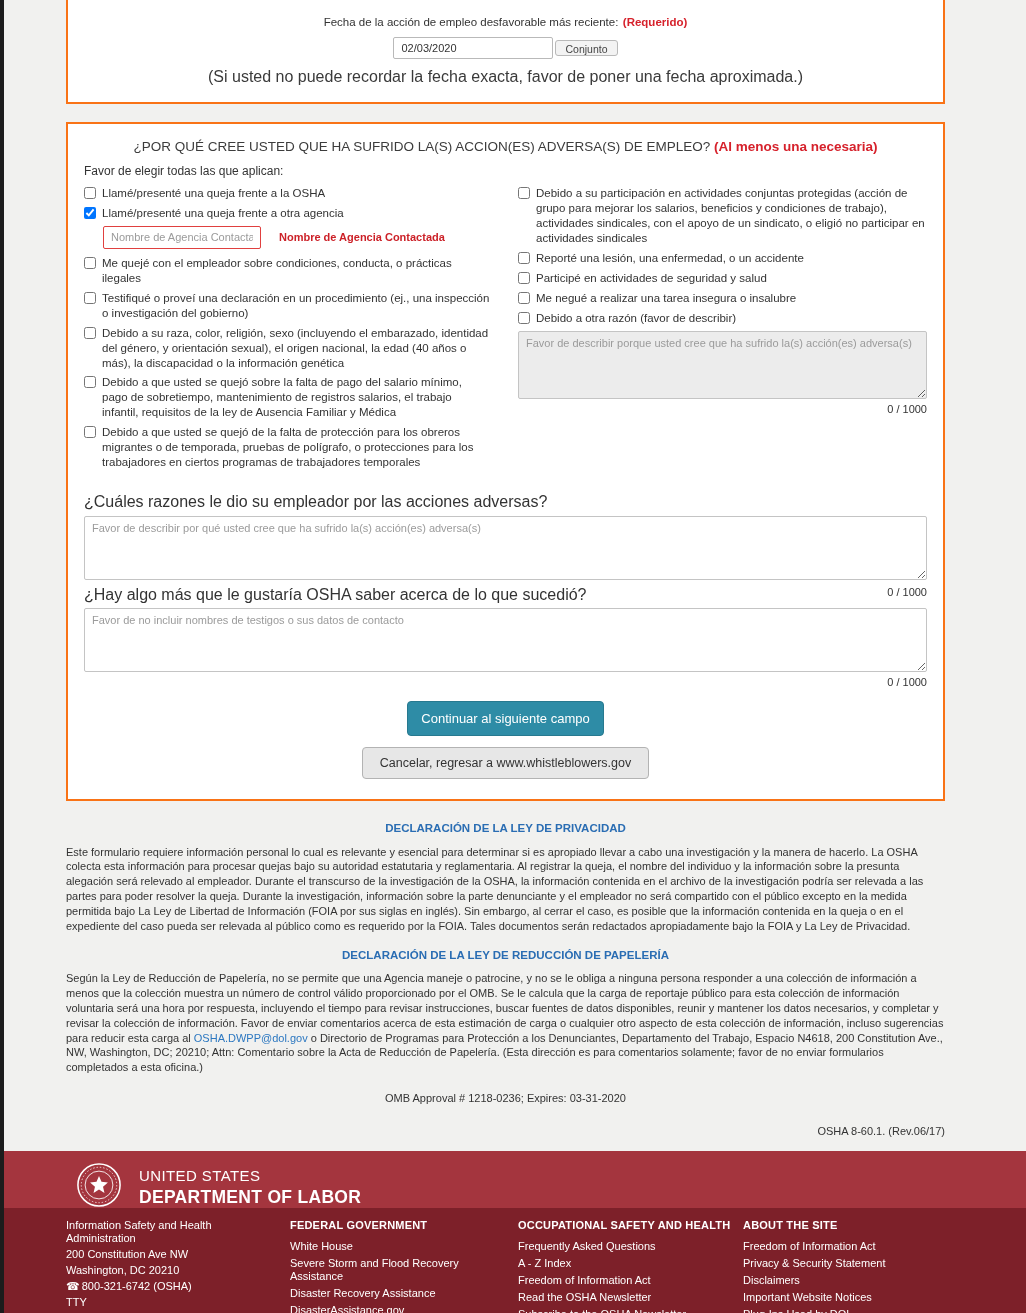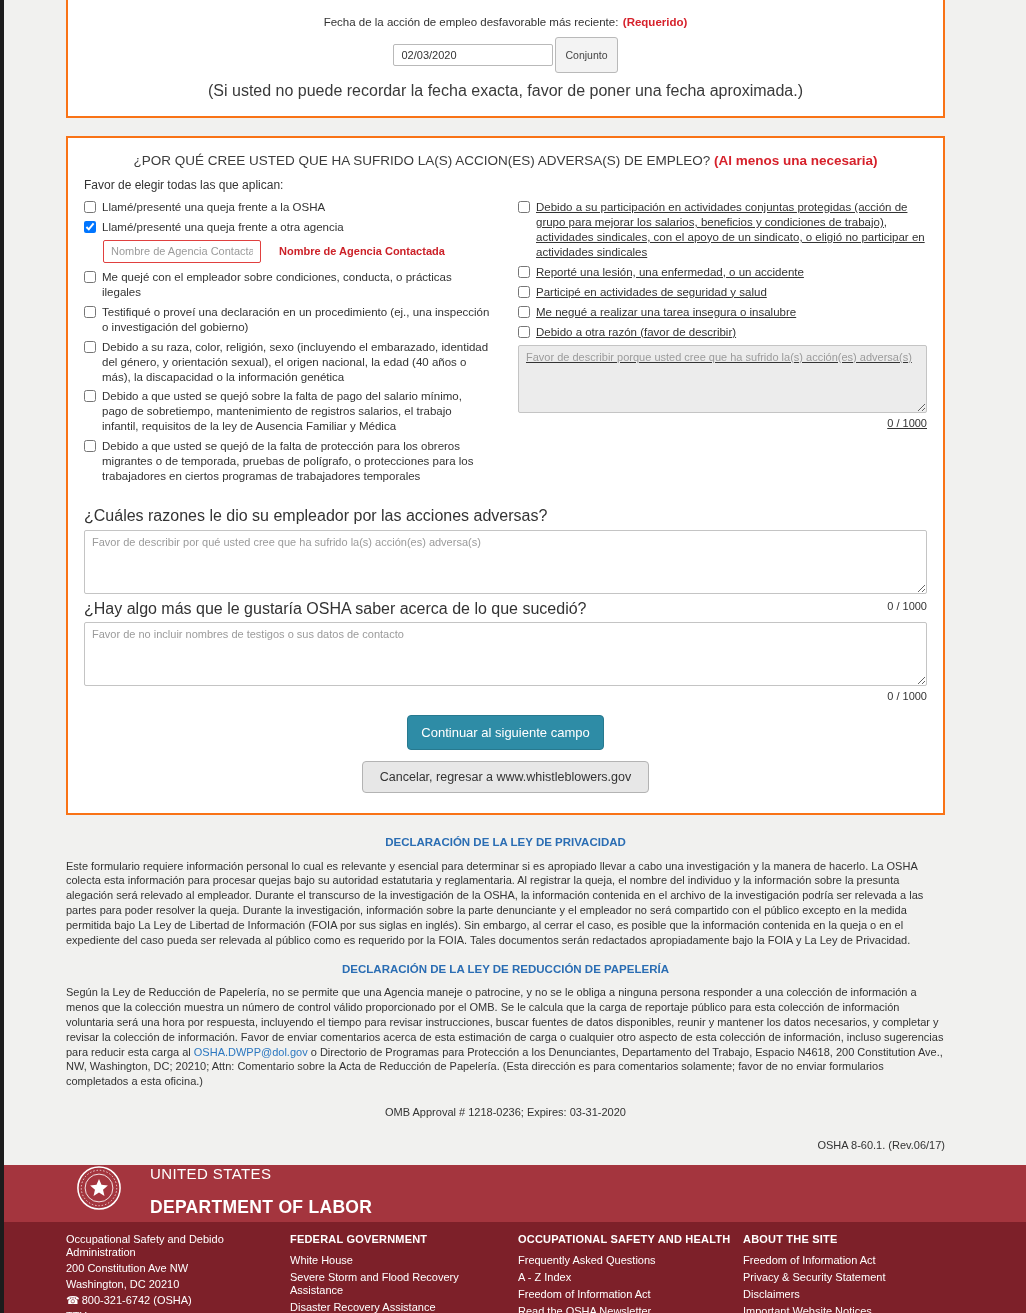--- a/index.html
+++ b/index.html
@@ -11,29 +11,29 @@
   }
   .left-edge { position: absolute; left: 0; top: 0; width: 4px; height: 100%; background: #1c1c1c; z-index: 10; }
   .content { width: 879px; margin-left: 66px; flex: 0 0 auto; }
 
   .panel { background: #fff; border: 2px solid #f97316; }
   .panel-date { border-top: none; padding: 12px 16px 16px; text-align: center; }
   .date-label { font-size: 11.5px; color: #333; }
   .req { color: #d6212b; font-weight: bold; text-align: right; }
   .date-row { margin-top: 7px; display: flex; justify-content: center; align-items: center; gap: 2px; }
   .date-input { width: 160px; height: 22px; border: 1px solid #b9b9b9; border-radius: 2px; padding: 2px 7px; font-size: 11px; color: #333; font-family: inherit; }
-  .btn-conjunto { height: 36px; padding: 2px 9px; font-size: 10.5px; background: #f3f3f3; border: 1px solid #b9b9b9; border-radius: 3px; color: #444; font-family: inherit; cursor: pointer; }
+  .btn-conjunto { height: 16px; padding: 2px 9px; font-size: 10.5px; background: #f3f3f3; border: 1px solid #b9b9b9; border-radius: 3px; color: #444; font-family: inherit; cursor: pointer; }
   .date-hint { margin-top: 9px; font-size: 16px; color: #3a3a3a; }
 
   .panel-main { margin-top: 18px; padding: 15px 16px 20px; }
   .main-title { text-align: center; font-size: 13.5px; font-weight: normal; color: #3c3c3c; }
   .instruction { margin-top: 10px; font-size: 12px; }
   .cols { margin-top: 8px; display: flex; gap: 28px; }
   .col-left { width: 406px; flex: none; }
-  .col-right { flex: 1; min-width: 0; text-decoration: underline; }
+  .col-right { flex: 1; min-width: 0; }
   .chk { display: flex; align-items: flex-start; gap: 6px; margin-bottom: 5px; font-size: 11.5px; line-height: 1.3; color: #333; }
   .chk input { width: 12px; height: 12px; margin-top: 1px; flex: none; }
   .agency-row { margin: 1px 0 7px 19px; display: flex; align-items: center; gap: 18px; }
   .agency-input { width: 158px; height: 23px; border: 1px solid #e0403f; border-radius: 2px; padding: 2px 7px; font-size: 11px; font-family: inherit; color: #333; }
   .agency-error { font-size: 11px; font-weight: bold; color: #cc2128; }
 
   .ta { display: block; width: 100%; border: 1px solid #c4c4c4; border-radius: 2px; padding: 5px 7px; font-size: 11px; font-family: inherit; color: #333; }
   .ta::placeholder, .agency-input::placeholder, .date-input::placeholder { color: #9b9b9b; }
   .ta-other { height: 68px; background: #ececec; margin-top: 3px; }
   .counter { font-size: 11px; text-align: right; margin-top: 4px; color: #333; }
@@ -50,24 +50,24 @@
   .btn-cancel { margin-top: 11px; background: #e7e7e7; border: 1px solid #b3b3b3; color: #333; font-size: 12.5px; padding: 8px 17px; border-radius: 4px; font-family: inherit; cursor: pointer; }
 
   .legal { margin-top: 20px; font-size: 11px; line-height: 1.35; }
   .legal-title { text-align: center; font-weight: bold; font-size: 11.5px; color: #2a6db3; margin: 14px 0 8px; }
   .legal p { color: #333; }
   .legal a { color: #2b77c0; text-decoration: none; }
   .omb { text-align: center; margin-top: 16px; font-size: 11px; }
   .form-no { text-align: right; margin-top: 18px; margin-bottom: 12px; font-size: 11px; }
 
   footer { margin-top: auto; flex: 0 0 auto; }
-  .footer-top { background: #a4353e; height: 57px; display: flex; align-items: flex-start; padding-left: 76px; gap: 28px; }
+  .footer-top { background: #a4353e; height: 57px; display: flex; align-items: flex-end; padding-left: 76px; gap: 17px; }
   .seal { width: 46px; height: 46px; flex: none; }
   .agy .l1 { color: #fff; font-size: 15px; letter-spacing: .4px; }
-  .agy .l2 { color: #fff; font-size: 17.5px; font-weight: bold; letter-spacing: .3px; margin-top: 15px; }
+  .agy .l2 { color: #fff; font-size: 17.5px; font-weight: bold; letter-spacing: .3px; margin-top: 3px; }
   .footer-main { background: #7d2029; display: flex; padding: 11px 30px 18px 66px; }
   .f-col { font-size: 11px; color: #fff; }
   .f-col ul { list-style: none; }
   .f-c1 { width: 224px; }
   .f-c2 { width: 228px; }
   .f-c3 { width: 225px; }
   .f-c1 li { line-height: 1.18; margin-bottom: 3px; max-width: 185px; }
   .f-text { line-height: 1.18; margin-bottom: 3px; }
   .f-head { font-weight: bold; margin-bottom: 9px; font-size: 11px; letter-spacing: .2px; }
   .f-link { color: #fff; text-decoration: none; display: inline-block; line-height: 1.18; margin-bottom: 4px; max-width: 190px; cursor: pointer; }
@@ -206,21 +206,21 @@
       <div class="agy">
         <div class="l1">UNITED STATES</div>
         <div class="l2">DEPARTMENT OF LABOR</div>
       </div>
     </div>
 
     <div class="footer-main">
       <div class="f-col f-c1">
         <ul>
 
-        <li>Occupational Safety and Debido Administration</li>
+        <li>Information Safety and Health Administration</li>
             <li>200 Constitution Ave NW</li>
             <li>Washington, DC 20210</li>
           </ul>
         <div class="f-text">
           <span class="phone-icon">☎</span><a href="#" class="f-link" style="margin-bottom:0">800-321-6742 (OSHA)</a>
         </div>
         <a href="#" class="f-block">TTY</a>
         <a href="#" class="f-block website">www.OSHA.gov</a>
       </div>
 

